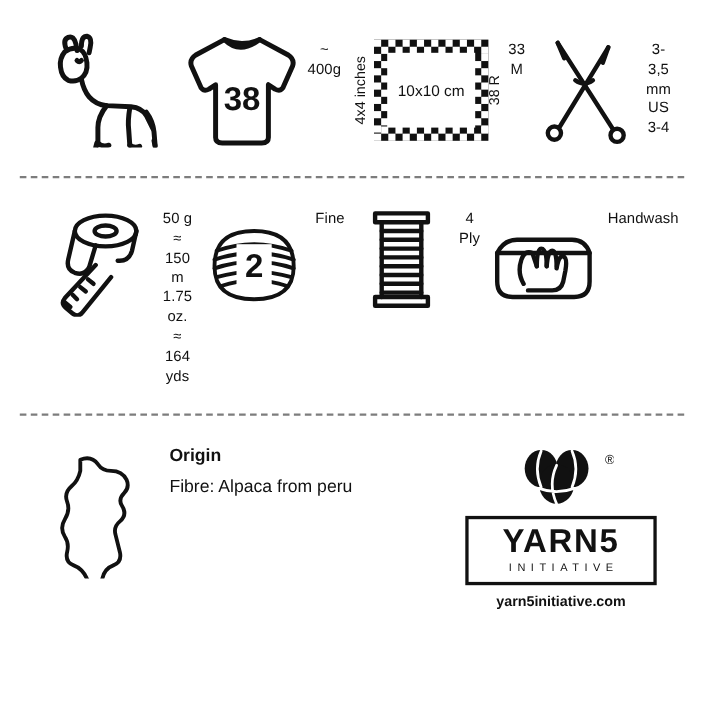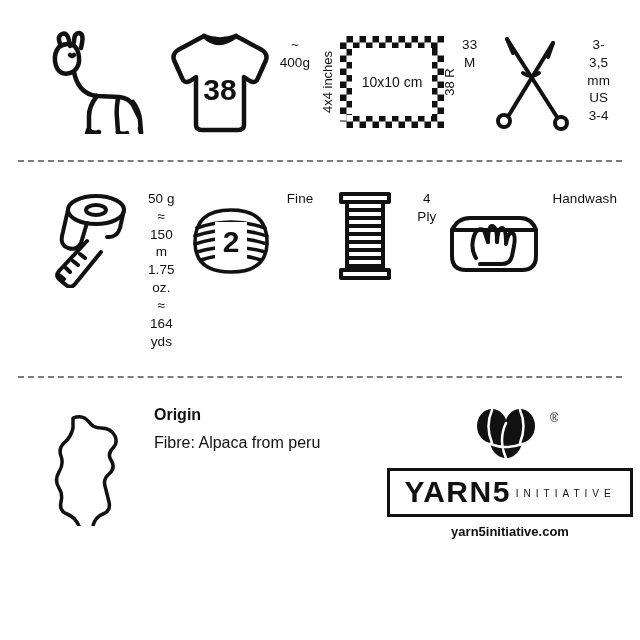--- a/index.html
+++ b/index.html
@@ -91,21 +91,21 @@
     width: 200px;
     display: flex;
     flex-direction: column;
     align-items: center;
     padding-top: 2px;
   }
   .brand-box {
     border: 3px solid #111111;
     padding: 6px 14px 7px 14px;
     display: flex;
-    flex-direction: row;
+    flex-direction: column;
     align-items: center;
     min-width: 140px;
   }
   .brand-name {
     font-size: 30px;
     font-weight: bold;
     letter-spacing: 1.5px;
     line-height: 1;
   }
   .brand-sub {

